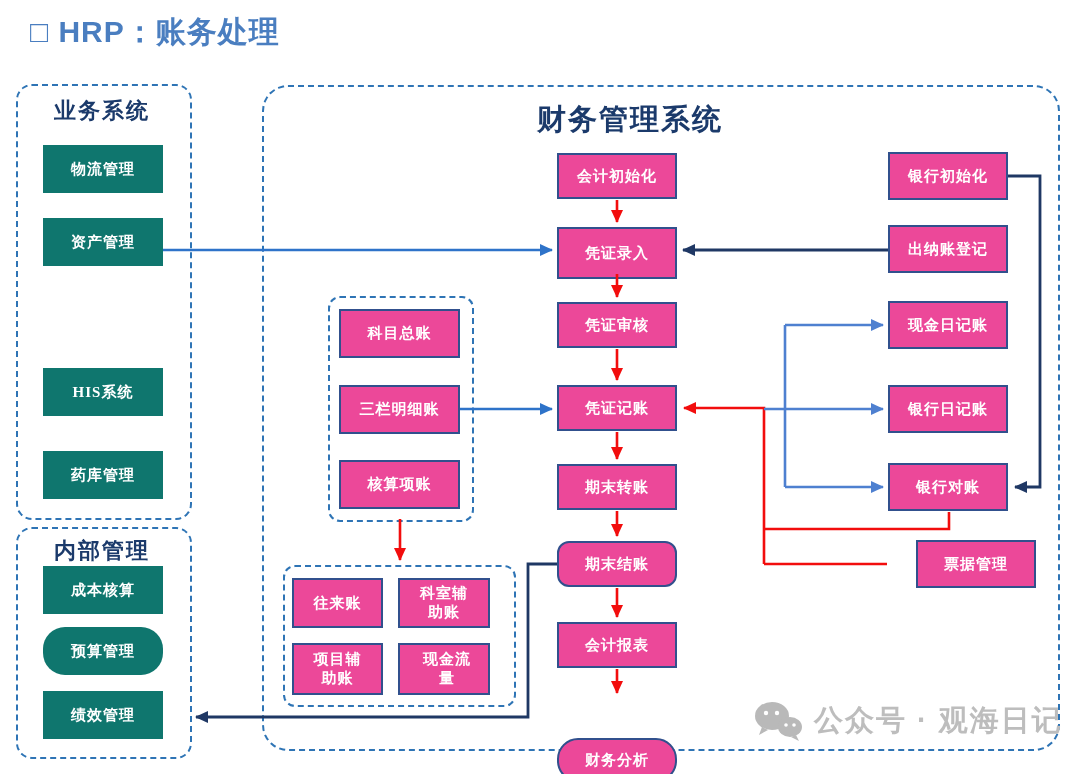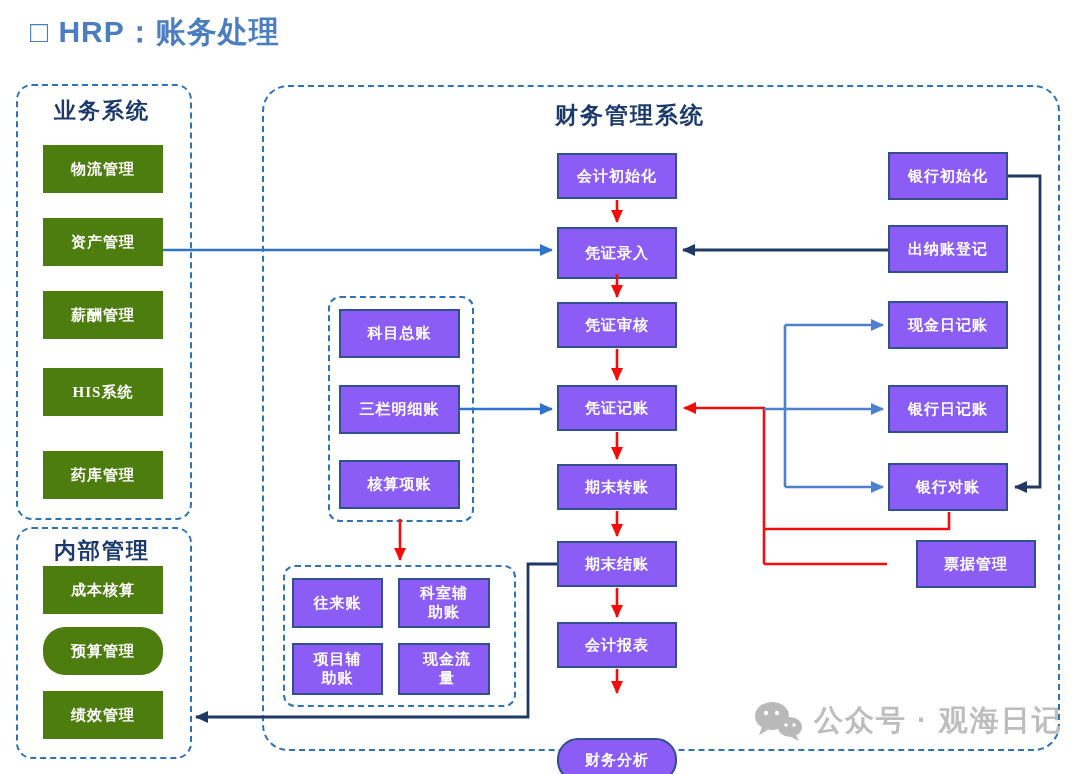--- a/index.html
+++ b/index.html
@@ -22,72 +22,71 @@
     font-family:"Liberation Serif","DejaVu Serif",serif;
     font-weight:bold;color:#1b3a6b;text-align:center;letter-spacing:2px;
   }
   
   .node{
     display:flex;align-items:center;justify-content:center;text-align:center;
     font-family:"Liberation Serif","DejaVu Serif",serif;
     font-weight:bold;color:#ffffff;font-size:15px;letter-spacing:1px;line-height:1.25;
     box-sizing:border-box;
   }
-  .node-blue{background:#4d7c0f;}
-  .node-navy{background:#8b5cf6;border:2px solid #31508d;text-align:center;}
+  .node-blue{background:#0f766e;}
+  .node-navy{background:#ec4899;border:2px solid #31508d;text-align:center;}
   .node-aux{padding:0 14px;}
   svg.overlay{position:absolute;left:0;top:0;pointer-events:none;}
   
   .watermark{
     left:752px;top:696px;width:320px;height:50px;display:flex;align-items:center;gap:10px;
     color:#bdbdbd;font-size:29px;font-weight:bold;letter-spacing:2px;
     font-family:"Liberation Sans","DejaVu Sans",sans-serif;
   }
 </style>
 </head>
 <body>
 
 <div id="stage">
 
   <div class="abs page-title">□ HRP：账务处理</div>
 
   <div class="abs panel" style="left:16px;top:84px;width:172px;height:432px;"></div>
   <div class="abs panel-title" style="left:16px;top:96px;width:172px;font-size:22px;">业务系统</div>
   <div class="abs node node-blue" style="left:43px;top:145px;width:120px;height:48px;">物流管理</div>
   <div class="abs node node-blue" style="left:43px;top:218px;width:120px;height:48px;">资产管理</div>
-  <div class="abs node node-blue" style="left:43px;top:291px;width:120px;height:48px;">薪酬管理</div>
   <div class="abs node node-blue" style="left:43px;top:368px;width:120px;height:48px;">HIS系统</div>
   <div class="abs node node-blue" style="left:43px;top:451px;width:120px;height:48px;">药库管理</div>
 
   <div class="abs panel" style="left:16px;top:527px;width:172px;height:228px;"></div>
   <div class="abs panel-title" style="left:16px;top:536px;width:172px;font-size:22px;">内部管理</div>
   <div class="abs node node-blue" style="left:43px;top:566px;width:120px;height:48px;">成本核算</div>
   <div class="abs node node-blue" style="left:43px;top:627px;width:120px;height:48px;border-radius:22px;">预算管理</div>
   <div class="abs node node-blue" style="left:43px;top:691px;width:120px;height:48px;">绩效管理</div>
 
   <div class="abs panel" style="left:262px;top:85px;width:794px;height:662px;border-radius:26px;"></div>
-  <div class="abs panel-title" style="left:510px;top:100px;width:240px;font-size:23px;">财务管理系统</div>
+  <div class="abs panel-title" style="left:510px;top:100px;width:240px;font-size:29px;">财务管理系统</div>
 
   <div class="abs panel" style="left:328px;top:296px;width:142px;height:222px;border-radius:12px;"></div>
   <div class="abs node node-navy" style="left:339px;top:309px;width:121px;height:49px;">科目总账</div>
   <div class="abs node node-navy" style="left:339px;top:385px;width:121px;height:49px;">三栏明细账</div>
   <div class="abs node node-navy" style="left:339px;top:460px;width:121px;height:49px;">核算项账</div>
 
   <div class="abs panel" style="left:283px;top:565px;width:229px;height:138px;border-radius:12px;"></div>
   <div class="abs node node-navy node-aux" style="left:292px;top:578px;width:91px;height:50px;">往来账</div>
   <div class="abs node node-navy node-aux" style="left:398px;top:578px;width:92px;height:50px;">科室辅助账</div>
   <div class="abs node node-navy node-aux" style="left:292px;top:643px;width:91px;height:52px;">项目辅助账</div>
   <div class="abs node node-navy node-aux" style="left:398px;top:643px;width:92px;height:52px;padding-left:20px;">现金流量</div>
 
   <div class="abs node node-navy" style="left:557px;top:153px;width:120px;height:46px;">会计初始化</div>
   <div class="abs node node-navy" style="left:557px;top:227px;width:120px;height:52px;">凭证录入</div>
   <div class="abs node node-navy" style="left:557px;top:302px;width:120px;height:46px;">凭证审核</div>
   <div class="abs node node-navy" style="left:557px;top:385px;width:120px;height:46px;">凭证记账</div>
   <div class="abs node node-navy" style="left:557px;top:464px;width:120px;height:46px;">期末转账</div>
-  <div class="abs node node-navy" style="left:557px;top:541px;width:120px;height:46px;">期末结账</div>
+  <div class="abs node node-navy" style="left:557px;top:541px;width:120px;height:46px;border-radius:12px;">期末结账</div>
   <div class="abs node node-navy" style="left:557px;top:622px;width:120px;height:46px;">会计报表</div>
   <div class="abs node node-navy" style="left:557px;top:738px;width:120px;height:44px;border-radius:21px;">财务分析</div>
 
   <div class="abs node node-navy" style="left:888px;top:152px;width:120px;height:48px;">银行初始化</div>
   <div class="abs node node-navy" style="left:888px;top:225px;width:120px;height:48px;">出纳账登记</div>
   <div class="abs node node-navy" style="left:888px;top:301px;width:120px;height:48px;">现金日记账</div>
   <div class="abs node node-navy" style="left:888px;top:385px;width:120px;height:48px;">银行日记账</div>
   <div class="abs node node-navy" style="left:888px;top:463px;width:120px;height:48px;">银行对账</div>
   <div class="abs node node-navy" style="left:916px;top:540px;width:120px;height:48px;">票据管理</div>
 

